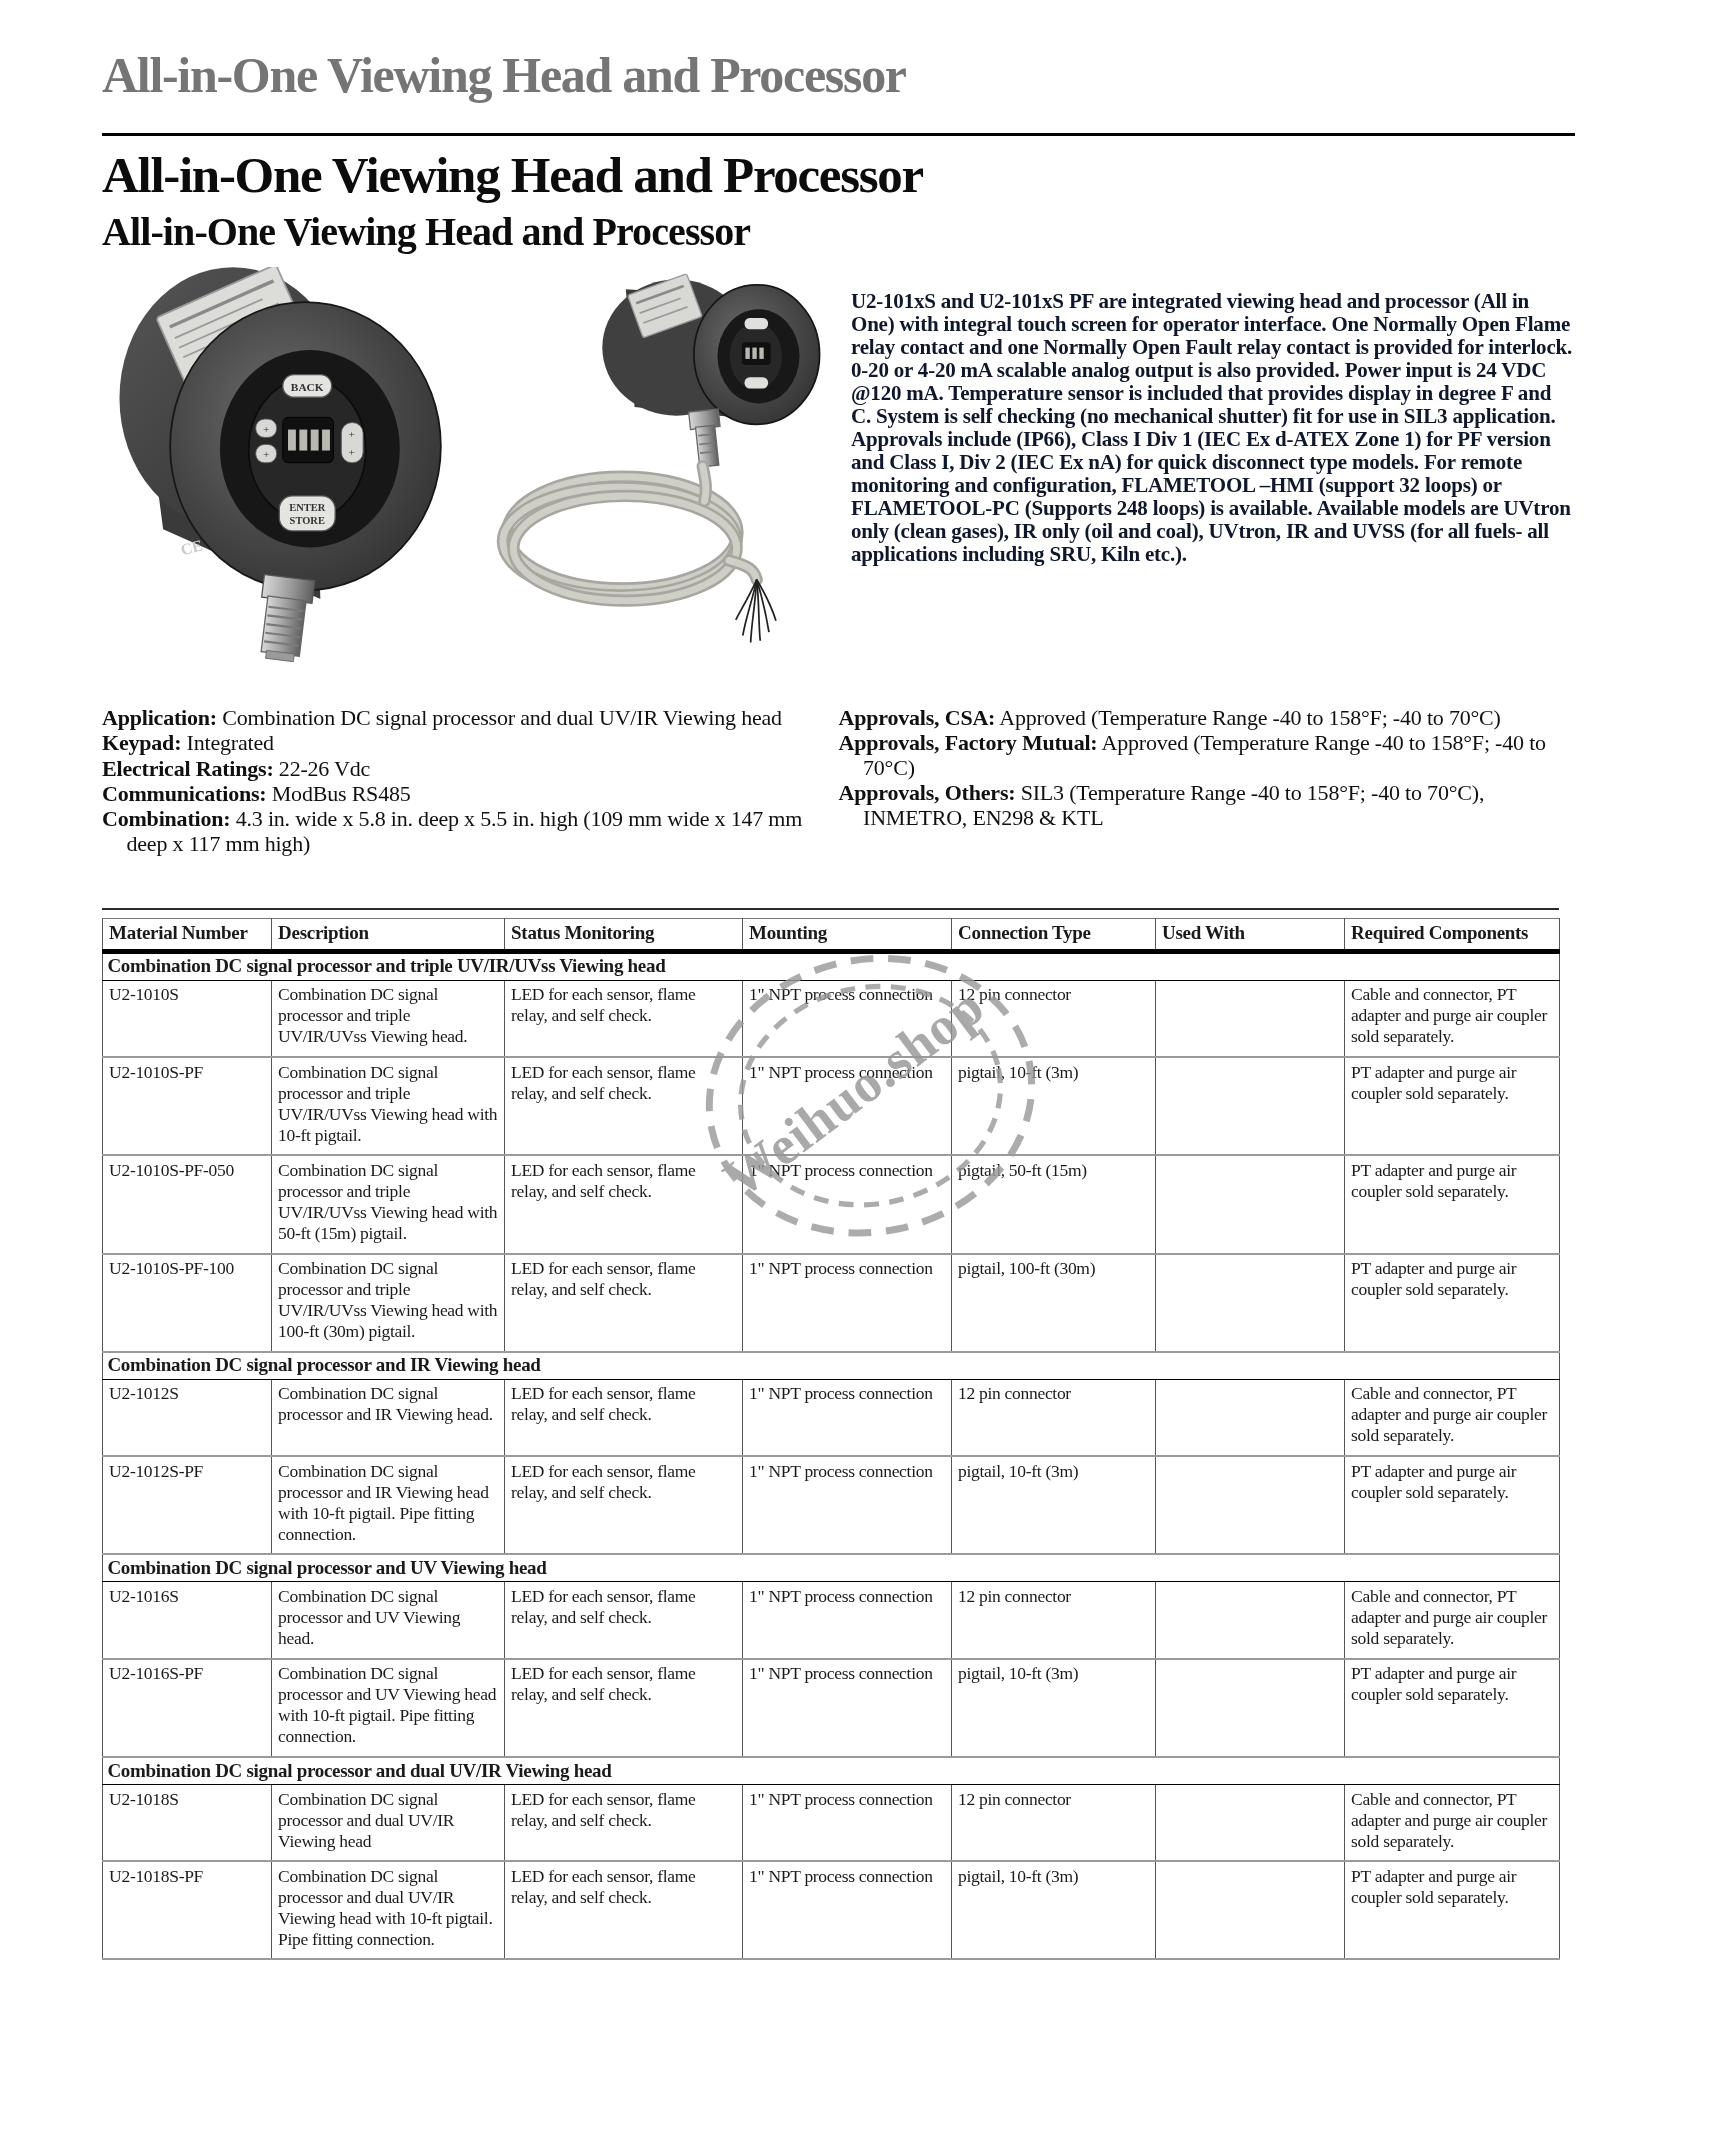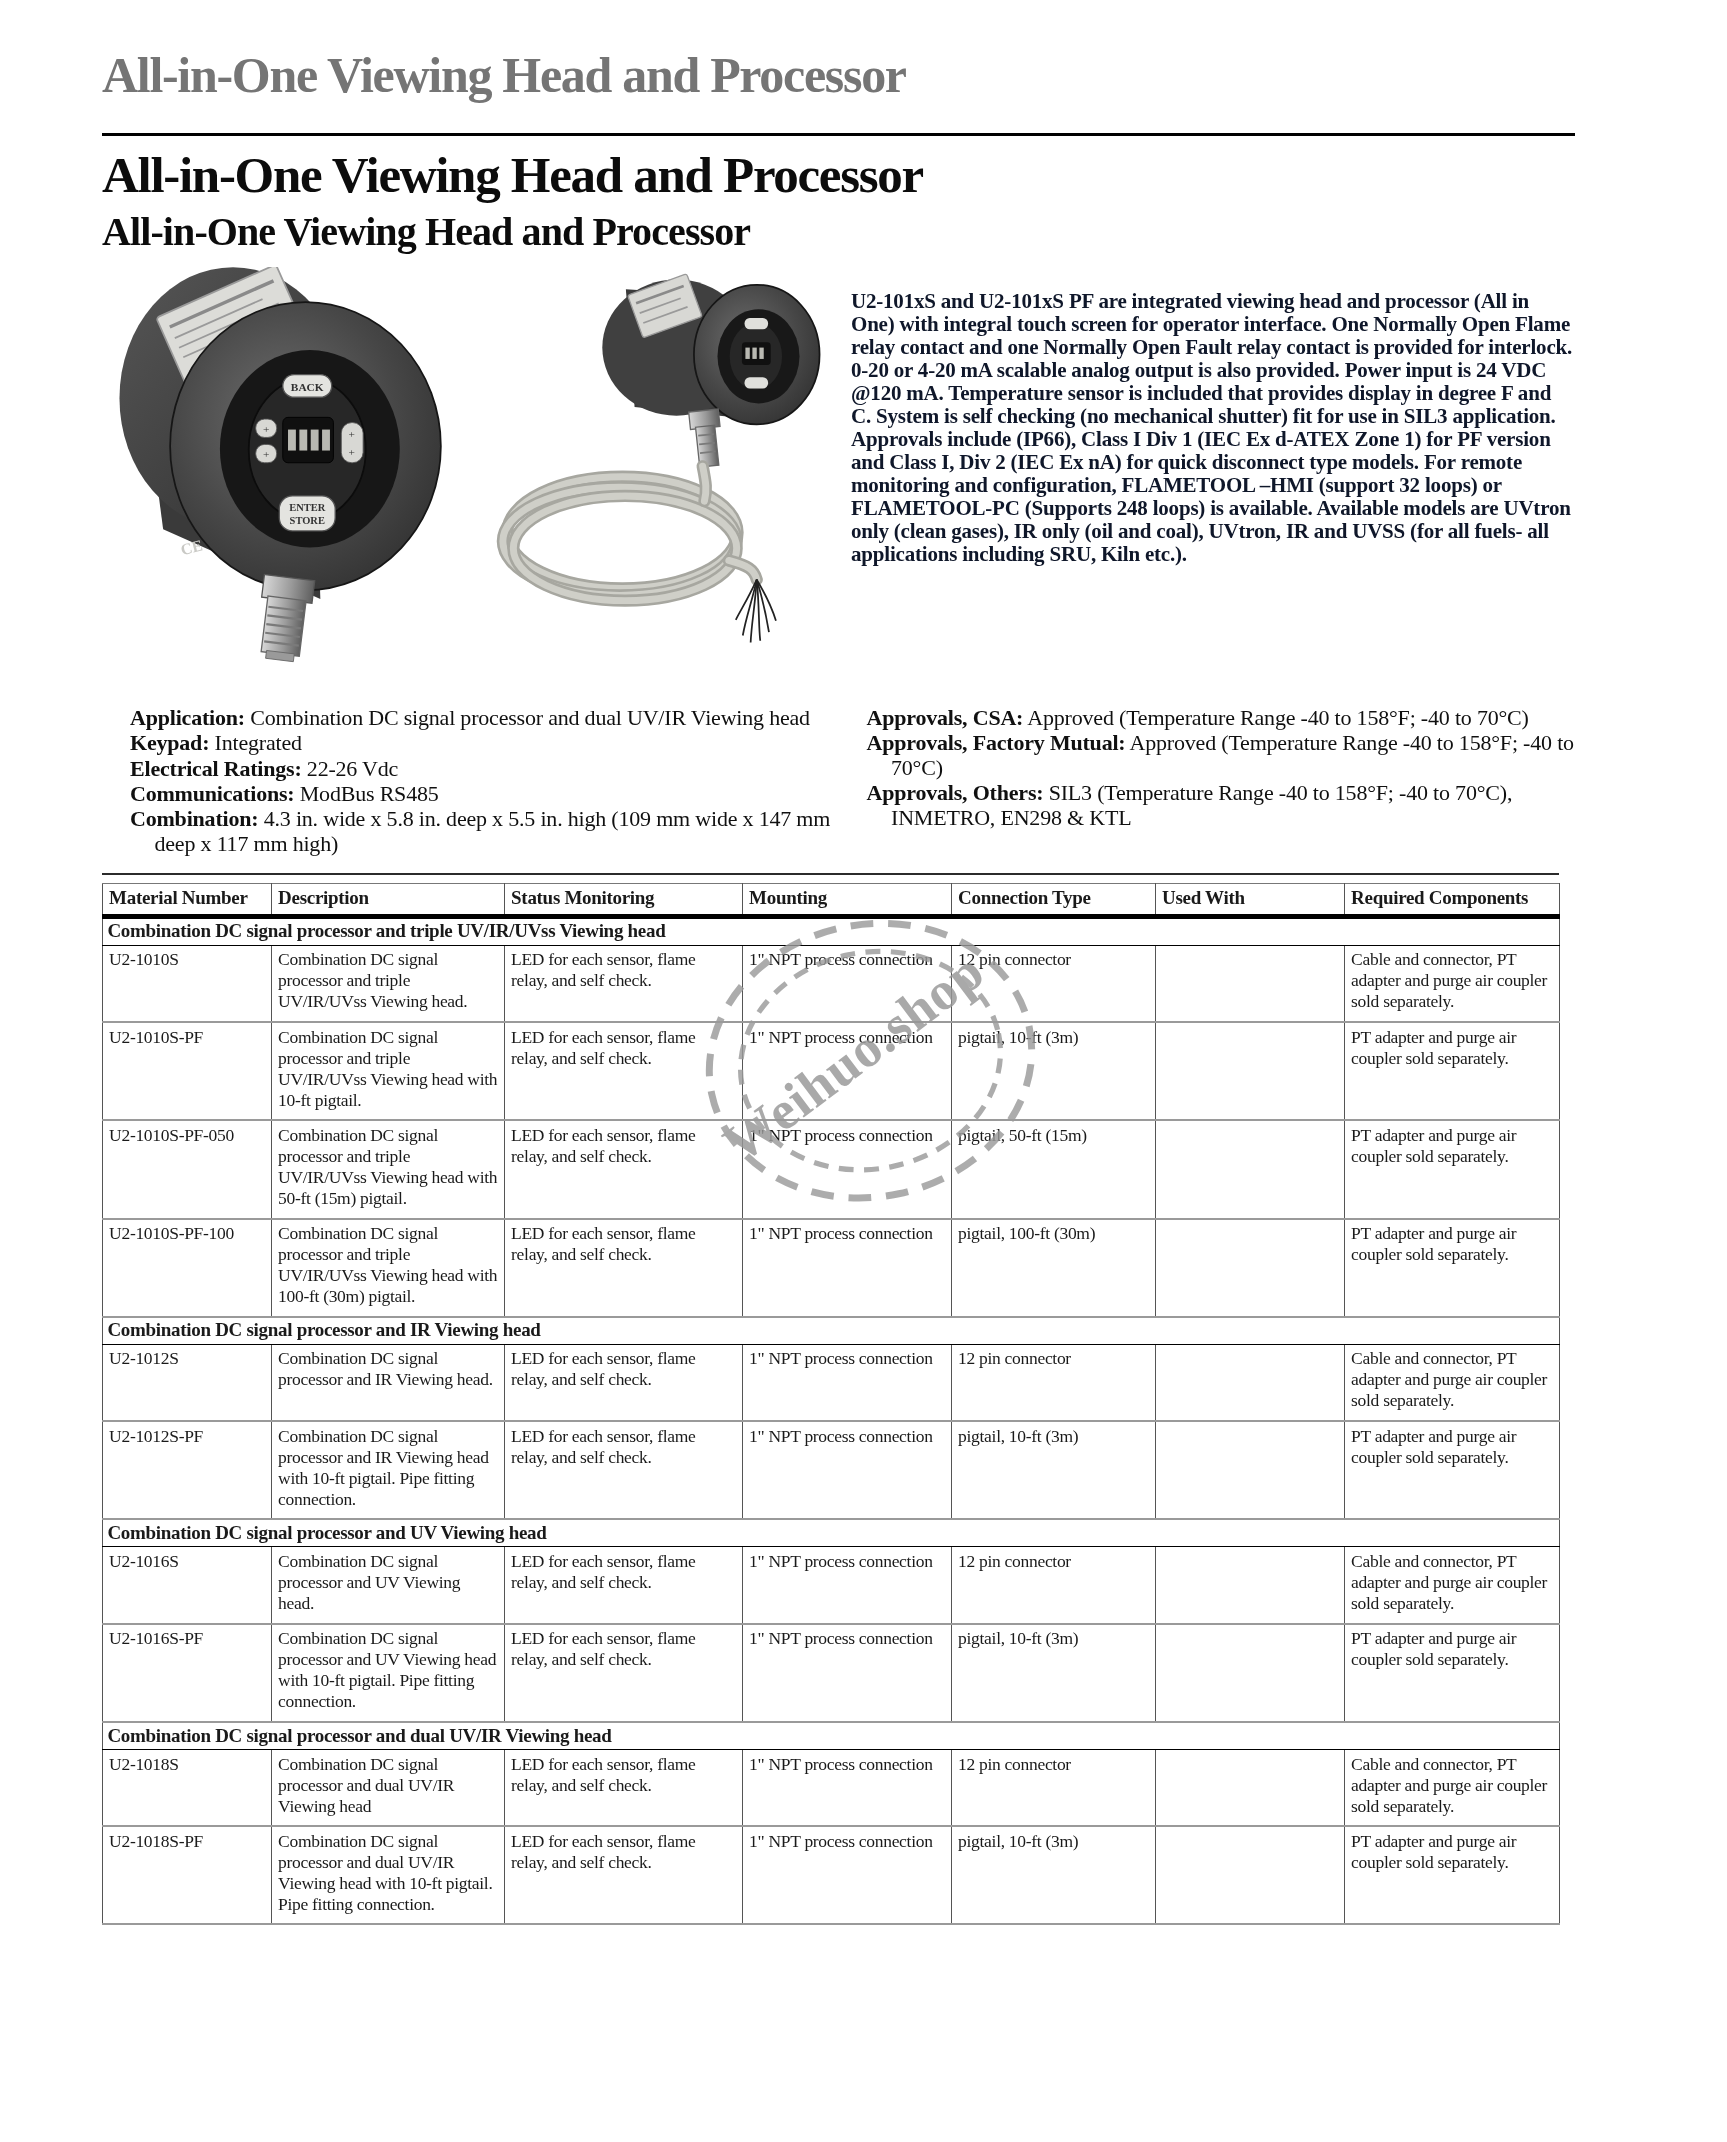--- a/index.html
+++ b/index.html
@@ -36,25 +36,24 @@
     letter-spacing:-0.2px; color:#0f172a;
   }
 
   .specs-row { display:flex; margin-top:37px; }
   .specs-col { width:747px; }
   .specs-col.rightcol { flex:1 1 auto; }
   .spec {
     font-size:22px; line-height:24.5px; color:#101010;
     padding-left:24.5px; text-indent:-24.5px; margin-bottom:0.9px;
     letter-spacing:-0.2px;
-    margin-left:28px;
   }
   .spec .lbl { font-weight:bold; }
 
-  .table-wrap { margin-top:16px; position:relative; width:1457px; }
+  .table-wrap { margin-top:51px; position:relative; width:1457px; }
   .topline { border-top:2.6px solid #2b2b2b; margin-bottom:7.9px; }
   table.products {
     width:1457px; table-layout:fixed; border-collapse:collapse;
     font-size:17.5px; line-height:21px; letter-spacing:-0.3px; color:#1a1a1a;
   }
   table.products th {
     font-size:19px; font-weight:bold; text-align:left; vertical-align:top;
     border:0.9px solid #555; border-top:0.9px solid #777; border-bottom:5.2px solid #000;
     padding:2.6px 6.1px 6.1px;
     letter-spacing:-0.3px;

